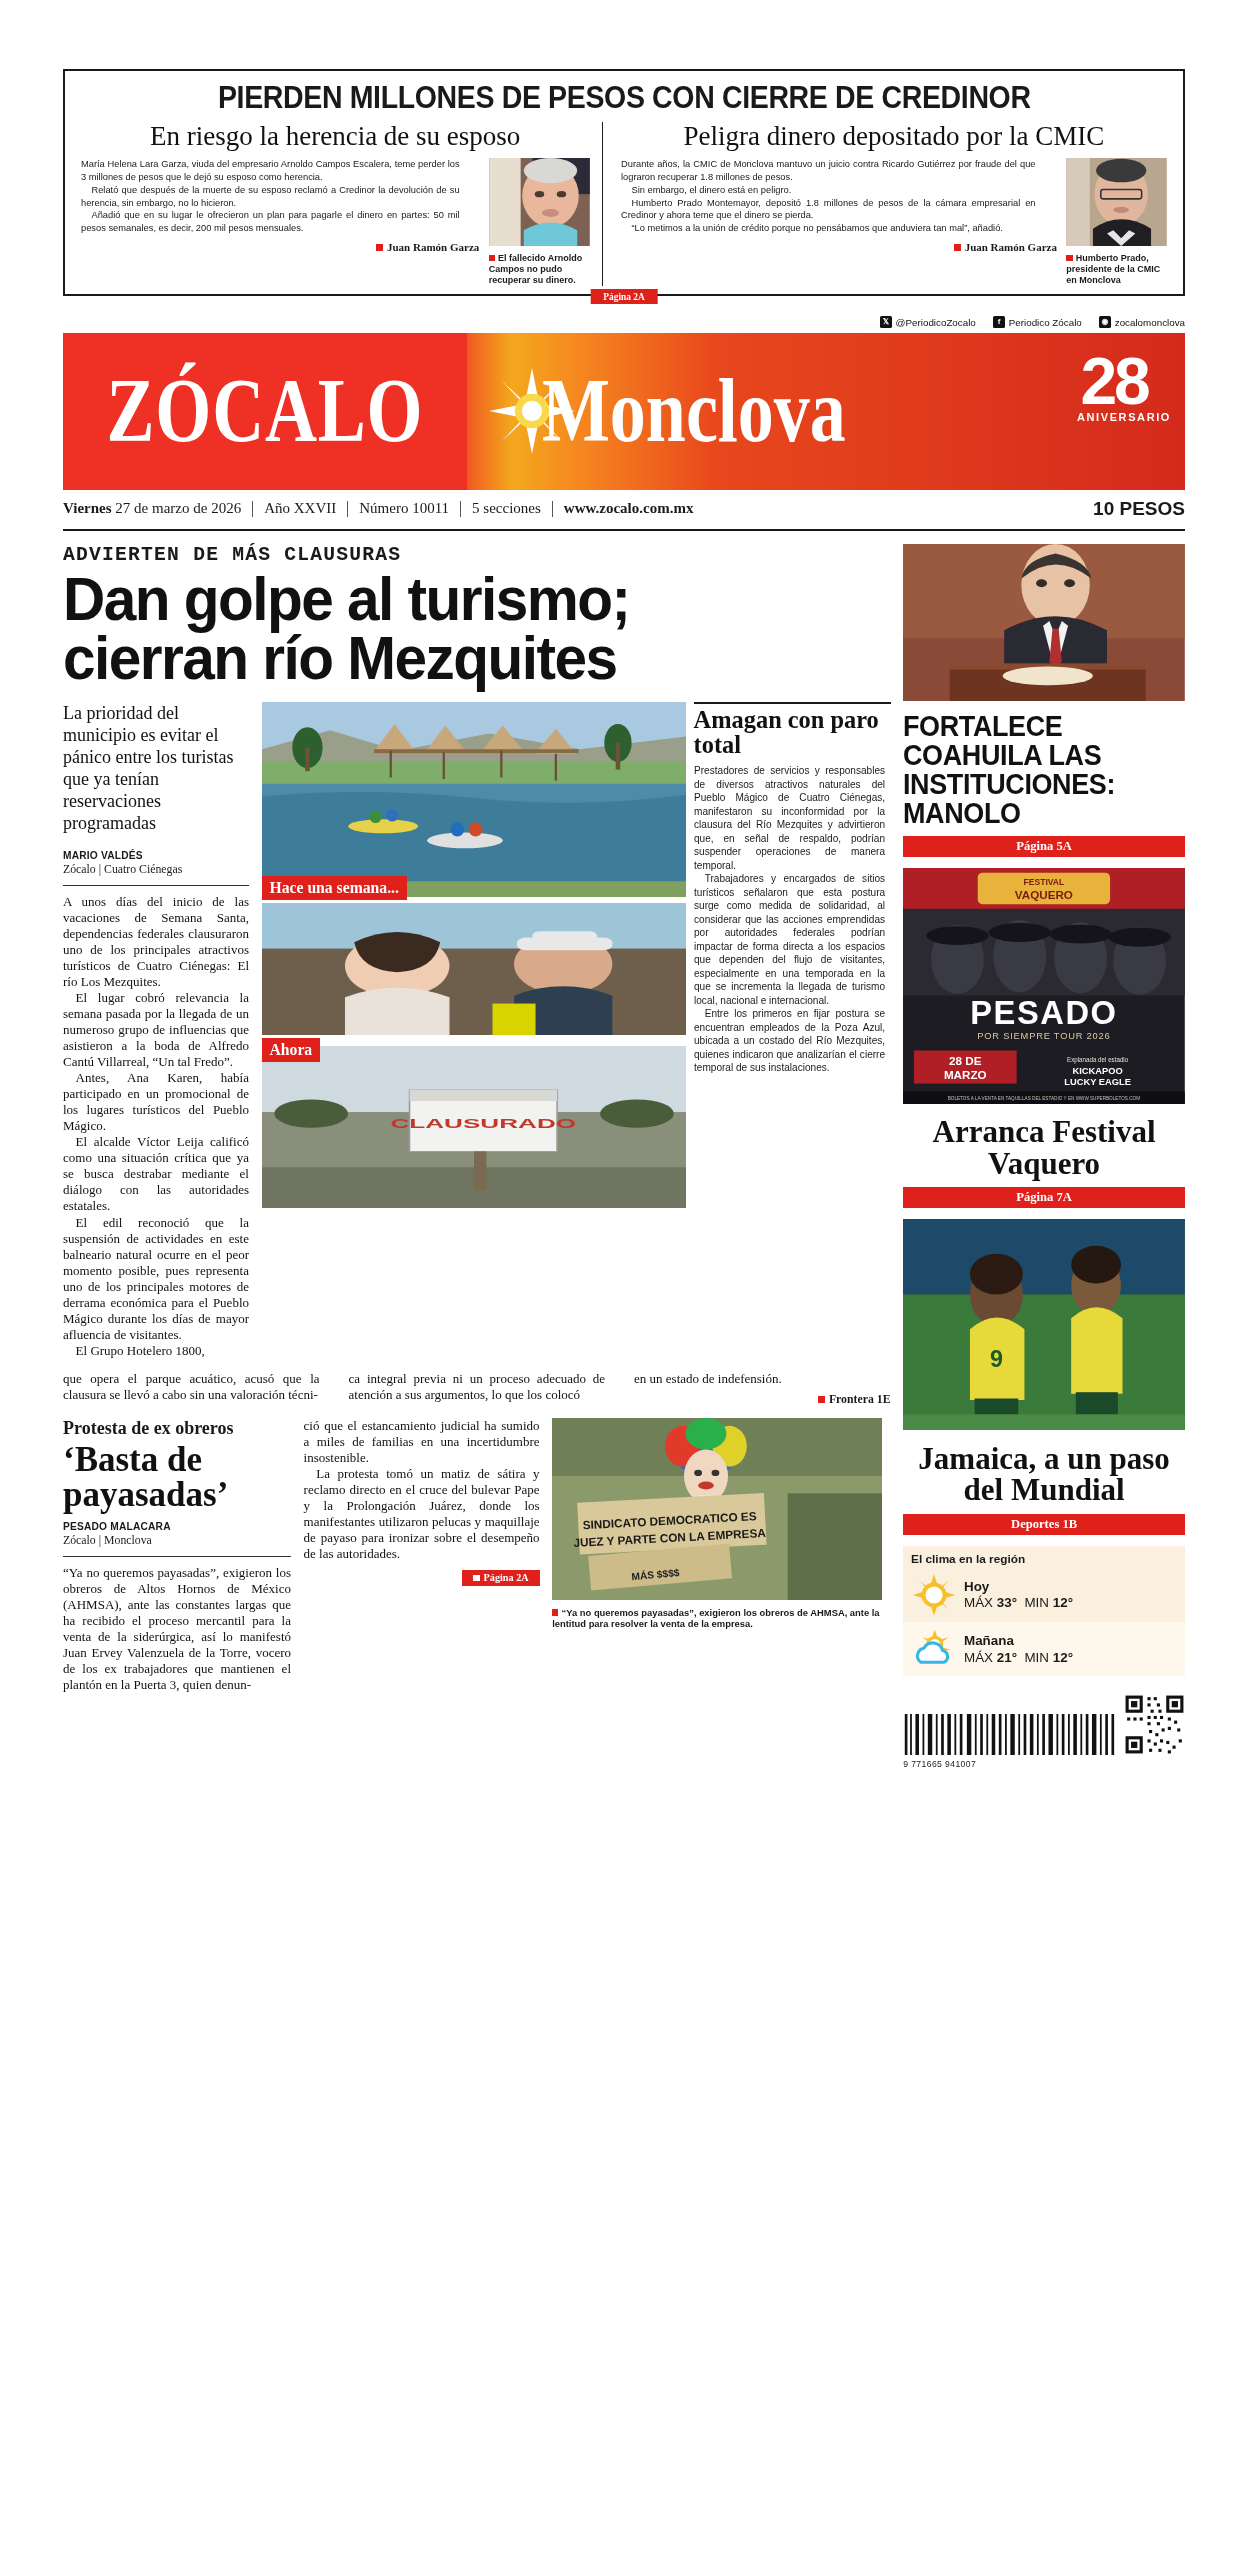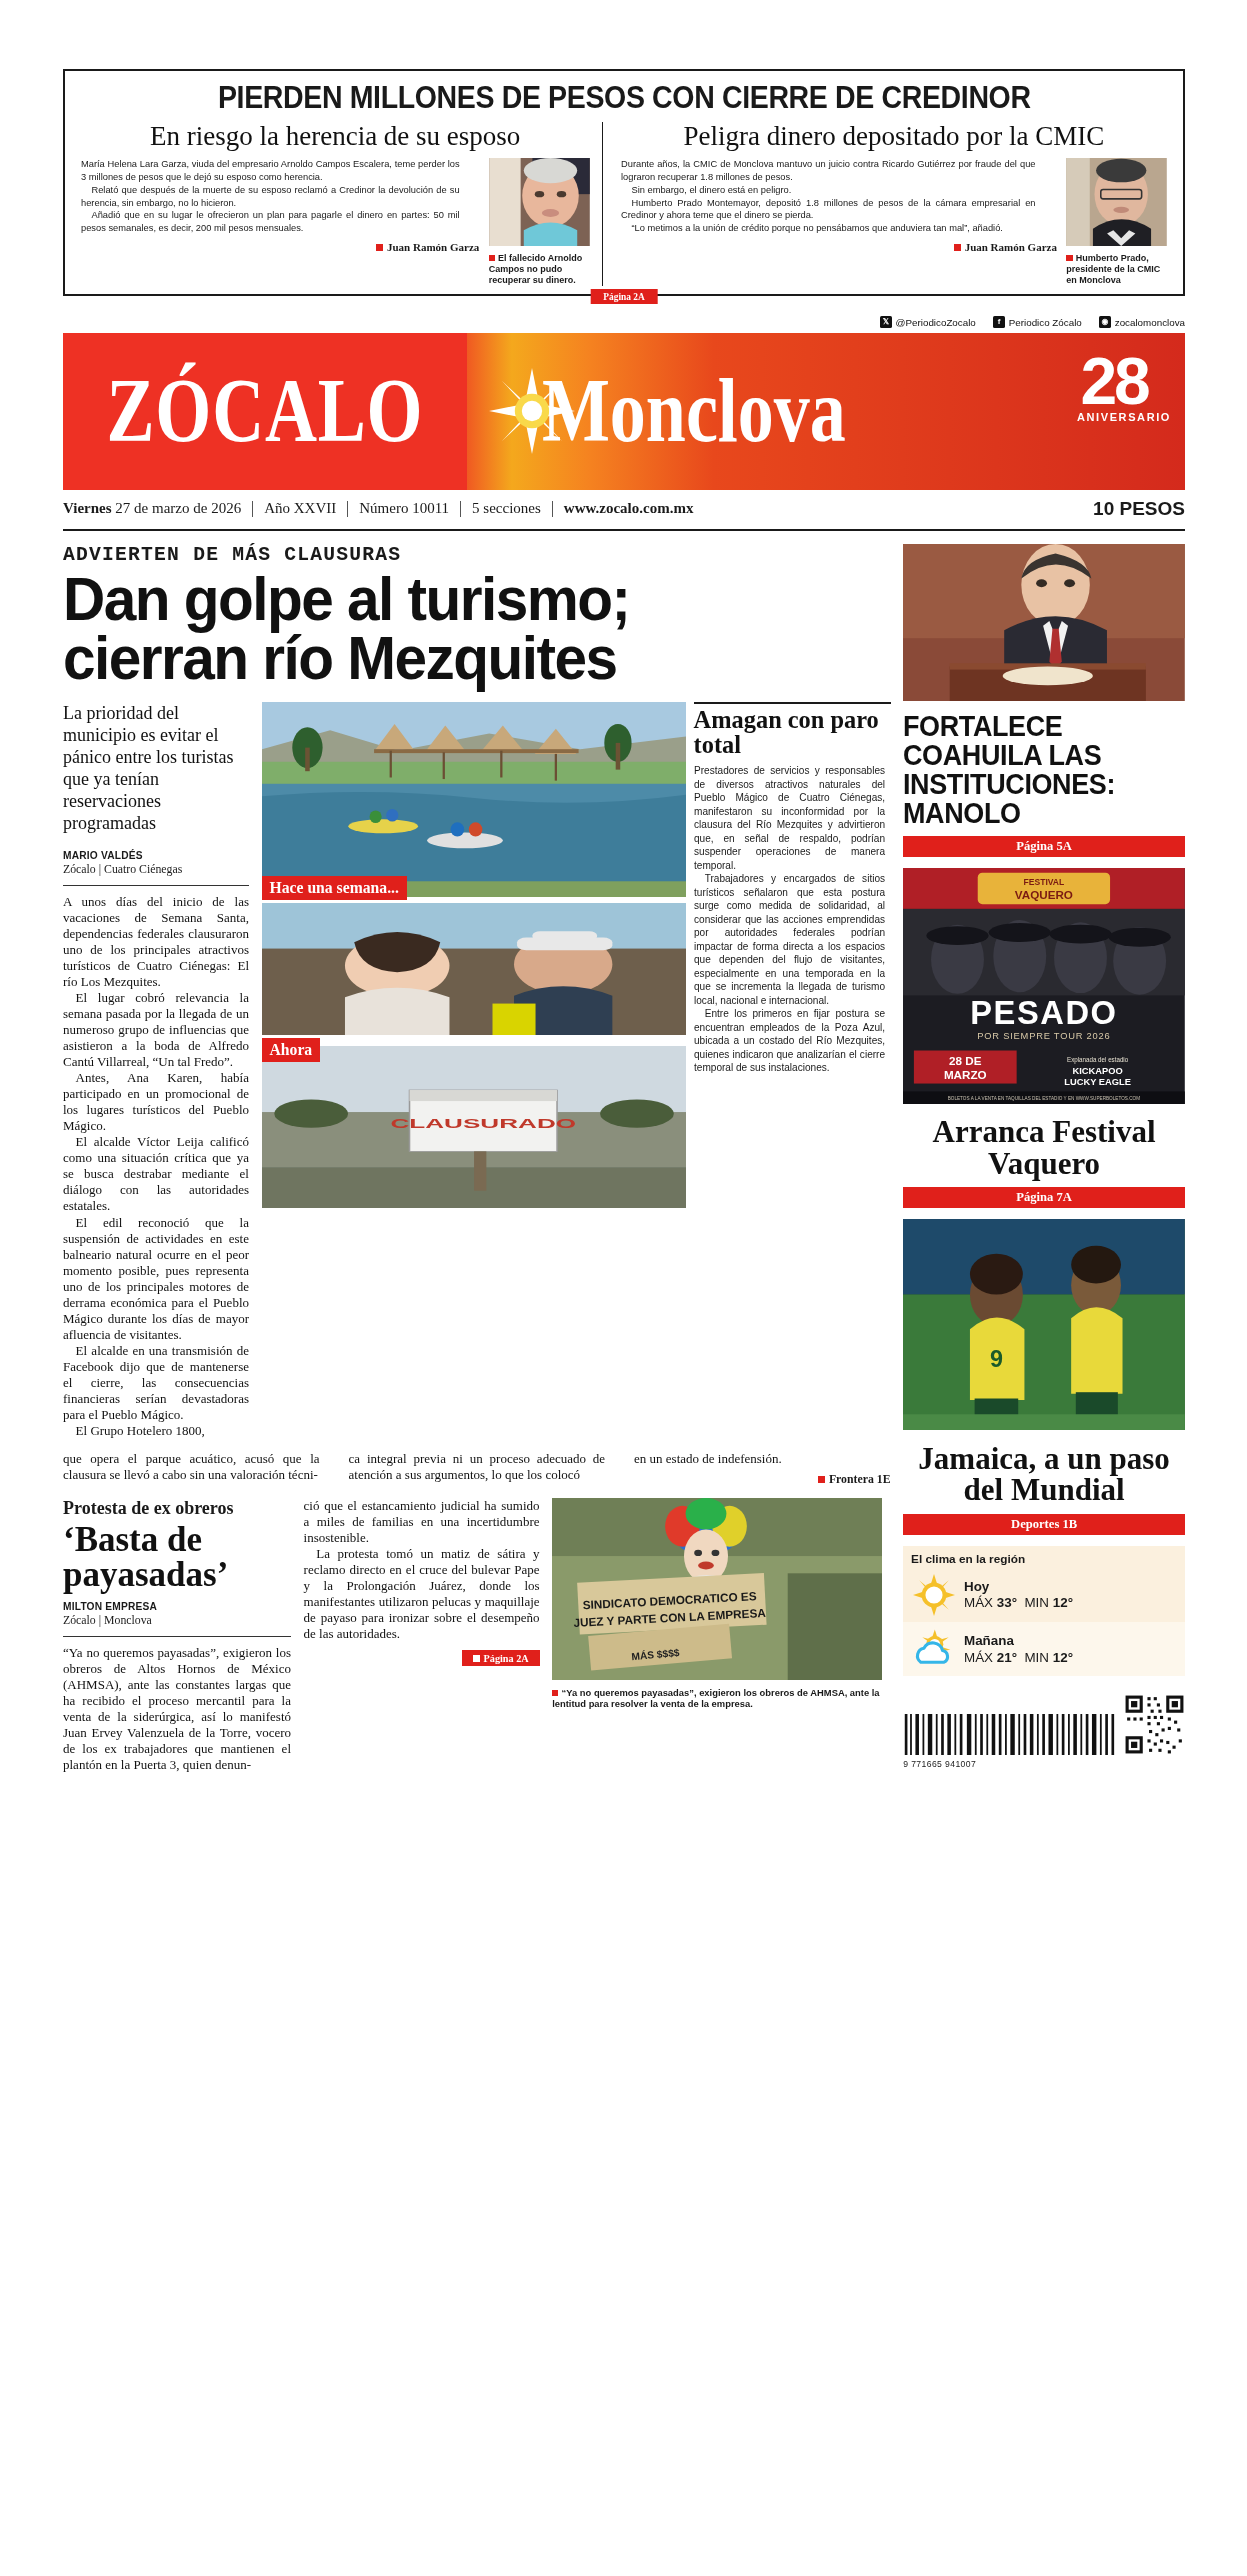--- a/index.html
+++ b/index.html
@@ -390,21 +390,20 @@
           <div class="standfirst">La prioridad del municipio es evitar el pánico entre los turistas que ya tenían reservaciones programadas</div>
           <div class="author">MARIO VALDÉS</div>
           <div class="author-sub">Zócalo | Cuatro Ciénegas</div>
           <div class="rule"></div>
           <div class="bodytext">
             <p>A unos días del inicio de las vacaciones de Semana Santa, dependencias federales clausuraron uno de los principales atractivos turísticos de Cuatro Ciénegas: El río Los Mezquites.</p>
             <p>El lugar cobró relevancia la semana pasada por la llegada de un numeroso grupo de influencias que asistieron a la boda de Alfredo Cantú Villarreal, “Un tal Fredo”.</p>
             <p>Antes, Ana Karen, había participado en un promocional de los lugares turísticos del Pueblo Mágico.</p>
             <p>El alcalde Víctor Leija calificó como una situación crítica que ya se busca destrabar mediante el diálogo con las autoridades estatales.</p>
             <p>El edil reconoció que la suspensión de actividades en este balneario natural ocurre en el peor momento posible, pues representa uno de los principales motores de derrama económica para el Pueblo Mágico durante los días de mayor afluencia de visitantes.</p>
-            <p>El alcalde en una transmisión de Facebook dijo que de mantenerse el cierre, las consecuencias financieras serían devastadoras para el Pueblo Mágico.</p>
             <p>El Grupo Hotelero 1800,</p>
           </div>
         </div>
 
         <div class="lead-c2">
           <div style="display:flex; gap:7.9px;">
             <div style="flex:1;">
               <div class="hero-photo">
                 <svg width="100%" height="195" viewBox="0 0 560 248" preserveAspectRatio="none">
                   <rect width="560" height="248" fill="#8fb8d4"></rect>
@@ -507,21 +506,21 @@
             <span class="sq"></span><span>Frontera 1E</span>
           </div>
         </div>
       </div>
 
 
       <div class="bottom-story">
         <div class="bs-left">
           <div class="bs-kick">Protesta de ex obreros</div>
           <div class="bs-head">‘Basta de payasadas’</div>
-          <div class="author">MILTON EMPRESA</div>
+          <div class="author">PESADO MALACARA</div>
           <div class="author-sub">Zócalo | Monclova</div>
           <div class="rule"></div>
           <div class="bodytext">
             <p>“Ya no queremos payasadas”, exigieron los obreros de Altos Hornos de México (AHMSA), ante las constantes largas que ha recibido el proceso mercantil para la venta de la siderúrgica, así lo manifestó Juan Ervey Valenzuela de la Torre, vocero de los ex trabajadores que mantienen el plantón en la Puerta 3, quien denun-</p>
           </div>
         </div>
         <div class="bs-mid">
           <div class="bodytext">
             <p style="text-indent:0">ció que el estancamiento judicial ha sumido a miles de familias en una incertidumbre insostenible.</p>
             <p>La protesta tomó un matiz de sátira y reclamo directo en el cruce del bulevar Pape y la Prolongación Juárez, donde los manifestantes utilizaron pelucas y maquillaje de payaso para ironizar sobre el desempeño de las autoridades.</p>

